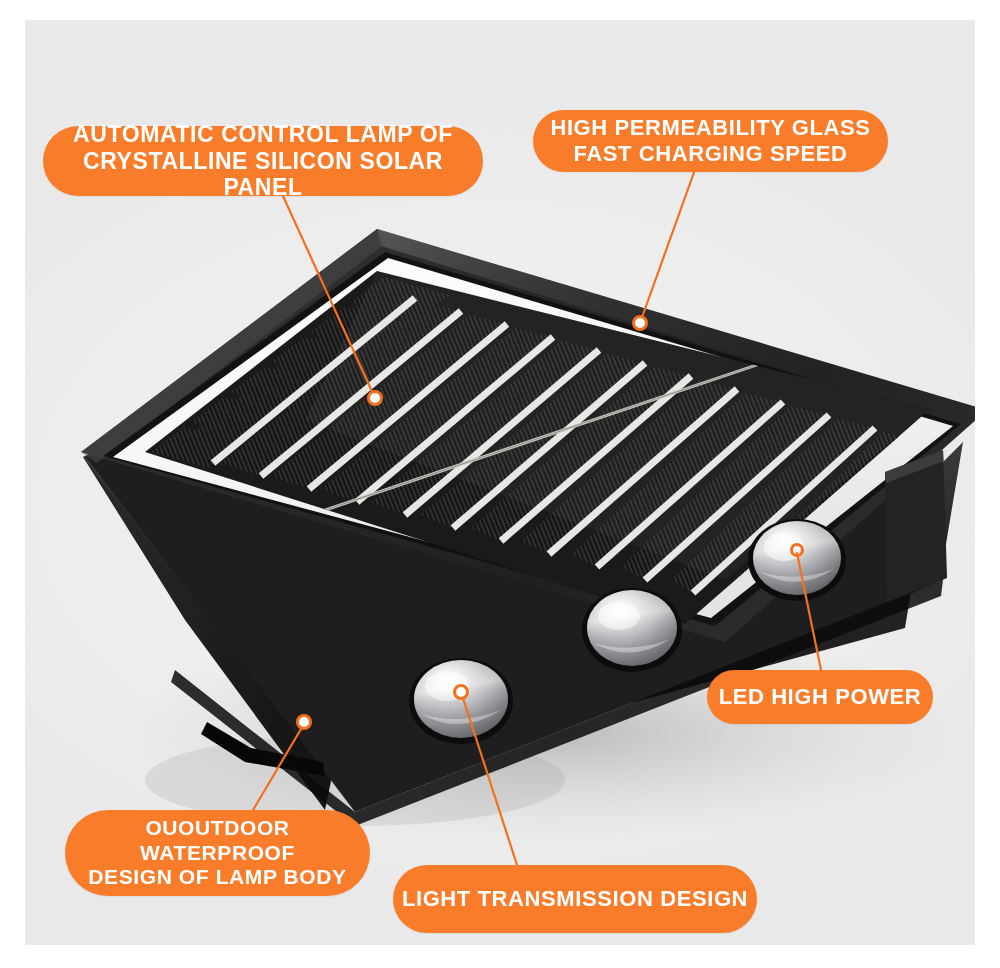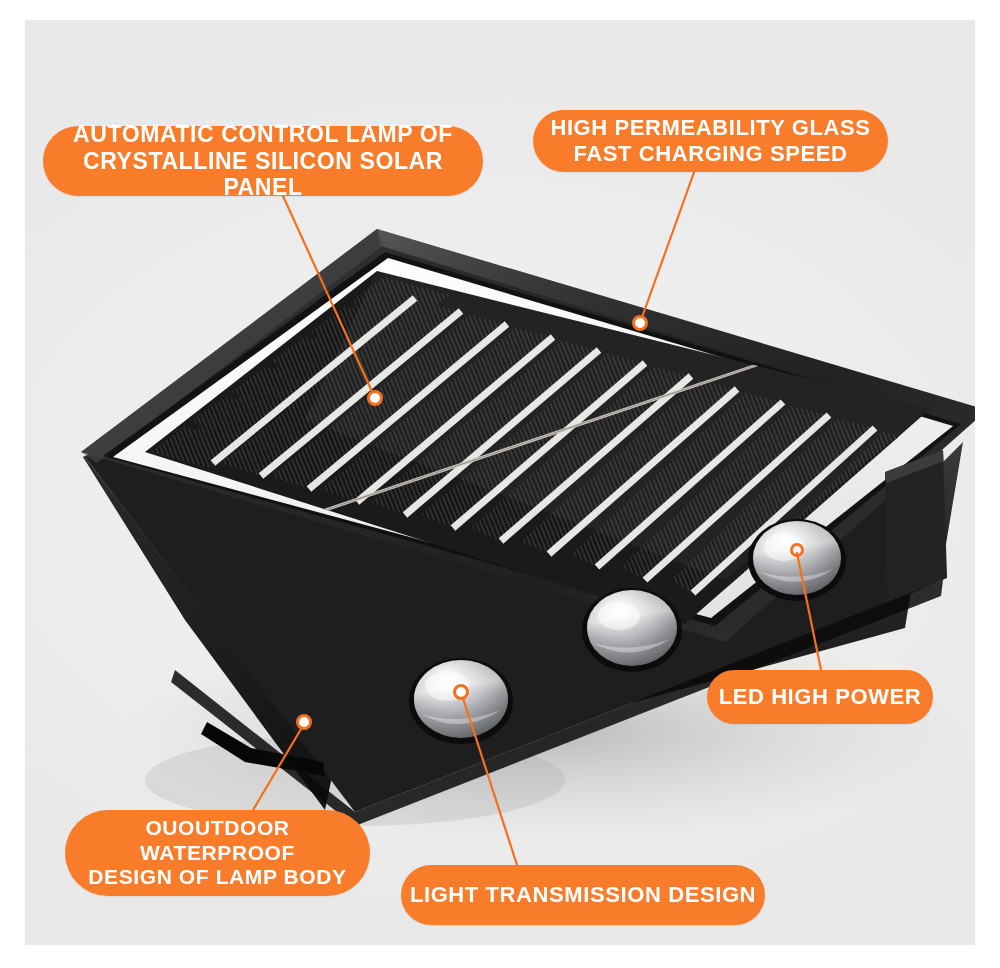--- a/index.html
+++ b/index.html
@@ -79,22 +79,22 @@
     width: 226px; height: 54px;
     font-size: 22px;
   }
   #pill-waterproof {
     left: 40px;  top: 790px;
     width: 305px; height: 86px;
     font-size: 21px;
     padding: 0 12px;
   }
   #pill-transmission {
-    left: 376px; top: 845px;
-    width: 364px; height: 60px;
+    left: 368px; top: 845px;
+    width: 364px; height: 68px;
     font-size: 22px;
   }
 
   
   #connectors {
     position: absolute;
     left: 0; top: 0;
     width: 1000px; height: 968px;
     pointer-events: none;
   }

